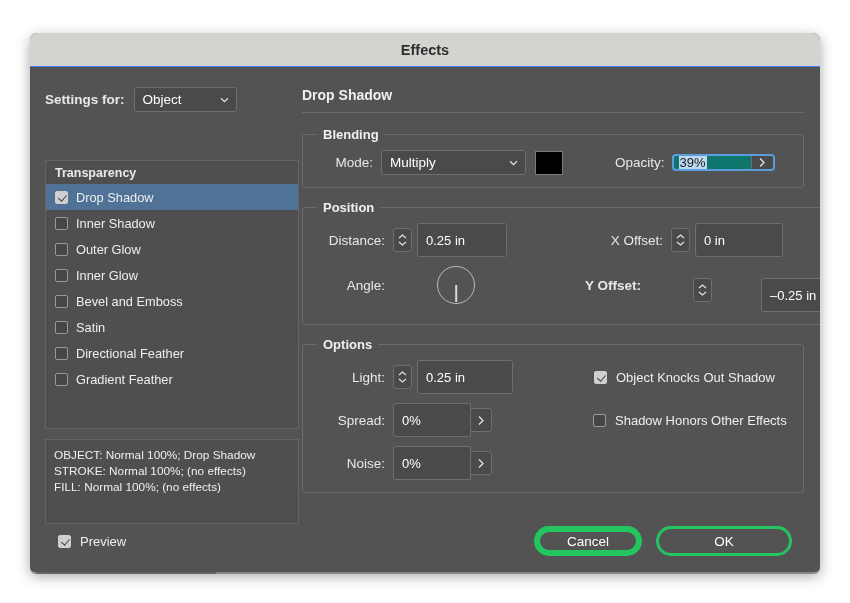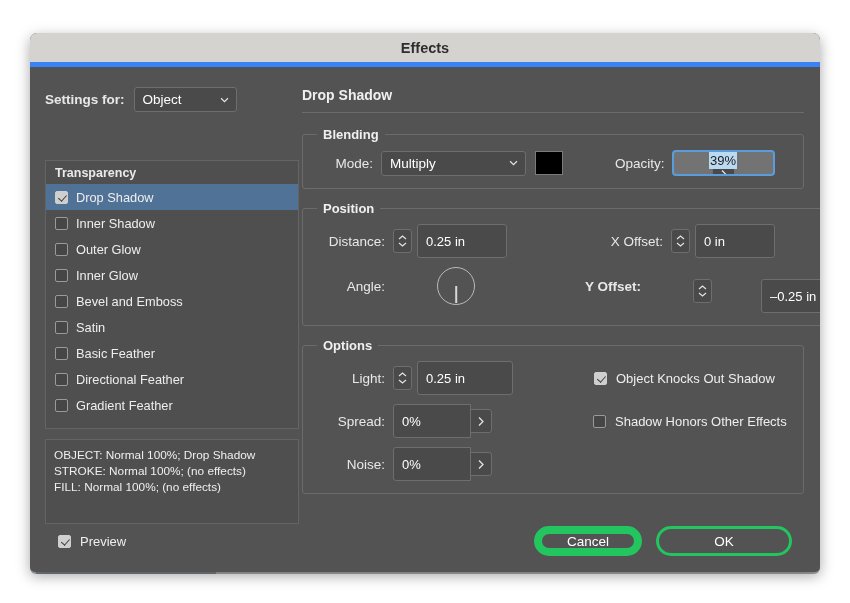--- a/index.html
+++ b/index.html
@@ -30,21 +30,21 @@
   .dialog {
     position: absolute; left: 30px; top: 33px; width: 790px; height: 539px;
     background: #535353;
     border-radius: 7px 7px 5px 5px;
     box-shadow: 0 4px 14px rgba(0,0,0,.35);
     overflow: hidden;
   }
 
   .titlebar {
     height: 34px; background: #d5d3d0;
-    border-bottom: 5px solid #3b82f6;
+    border-bottom: 1px solid #3b82f6;
     display: flex; align-items: center; justify-content: center;
   }
   .titlebar .title {
     font-size: 14.5px; font-weight: bold; color: #2e2e2e;
   }
 
   .body { position: relative; padding: 0; height: 505px; }
 
   
   .settings-row {
@@ -135,23 +135,23 @@
     margin-left: -1px; flex: 0 0 auto;
   }
   .field.attached { border-radius: 3px 0 0 3px; }
 
   .swatch {
     width: 28px; height: 24px; background: #000000;
     border: 1px solid #7b7b7b; margin-left: 9px; flex: 0 0 auto;
   }
 
   .opacity-wrap {
-    display: flex; align-items: center; height: 26px;
-    border: 2px solid #5b9ddc; border-radius: 4px; background: #737373;
-    width: 103px; overflow: hidden; flex-direction: column;
+    display: flex; align-items: center; height: 17px;
+    border: 2px solid #5b9ddc; border-radius: 4px; background: #0f766e;
+    width: 103px; overflow: hidden;
   }
   .opacity-val {
     flex: 1; font-size: 13px; color: #1d1d1d; padding: 0 5px;
     display: flex; align-items: center;
   }
   .opacity-val span { background: #bcd9f2; padding: 1px 1px; }
   .opacity-pop {
     width: 22px; height: 100%; background: #4a4a4a;
     display: flex; align-items: center; justify-content: center;
     border-left: 1px solid #6e6e6e;
@@ -167,21 +167,21 @@
   }
 
   .chk-row { display: flex; align-items: center; gap: 9px; color: #eee; font-size: 13px; }
 
   
   .footer {
     position: absolute; left: 0; right: 0; bottom: 0; height: 62px;
     display: flex; align-items: center; padding: 0 28px;
   }
   .pill {
-    border: 8px solid #22c55e; border-radius: 15px; height: 30px;
+    border: 6px solid #22c55e; border-radius: 15px; height: 30px;
     color: #fff; font-size: 13.5px; display: flex; align-items: center;
     justify-content: center; background: transparent;
   }
   .pill.cancel { width: 108px; }
   .pill.ok { width: 136px; border-width: 3px; margin-left: 14px; }
 </style>
 </head>
 <body>
 
 <div id="root">
@@ -227,24 +227,20 @@
           <span class="cbox"></span>
           <span>Inner Glow</span>
         </div>
         <div class="fx-item">
           <span class="cbox"></span>
           <span>Bevel and Emboss</span>
         </div>
         <div class="fx-item">
           <span class="cbox"></span>
           <span>Satin</span>
-        </div>
-        <div class="fx-item">
-          <span class="cbox"></span>
-          <span>Basic Feather</span>
         </div>
         <div class="fx-item">
           <span class="cbox"></span>
           <span>Directional Feather</span>
         </div>
         <div class="fx-item">
           <span class="cbox"></span>
           <span>Gradient Feather</span>
         </div>
       </div>
@@ -301,21 +297,21 @@
 
             <div class="lbl" style="width:78px;text-align:right;margin-left:78px;margin-right:8px;">X Offset:</div>
             <div class="stepper">
               <svg width="9" height="5" viewBox="0 0 9 5">
                 <path d="M1 4 L4.5 1 L8 4" fill="none" stroke="#e3e3e3" stroke-width="1.2"></path>
               </svg>
               <svg width="9" height="5" viewBox="0 0 9 5">
                 <path d="M1 1 L4.5 4 L8 1" fill="none" stroke="#e3e3e3" stroke-width="1.2"></path>
               </svg>
             </div>
-            <div class="field" style="width:80px;">0 in</div>
+            <div class="field" style="width:88px;">0 in</div>
           </div>
 
           <div class="row" style="align-items:flex-start;gap:44px;">
             <div class="lbl" style="width:70px;text-align:right;margin-right:8px;margin-top:12px;">Angle:</div>
             <div class="dial"></div>
 
             <div class="lbl" style="width:78px;text-align:right;margin-left:44px;margin-right:8px;margin-top:12px;font-weight:bold;">Y Offset:</div>
             <div class="stepper" style="margin-top:12px;">
               <svg width="9" height="5" viewBox="0 0 9 5">
                 <path d="M1 4 L4.5 1 L8 4" fill="none" stroke="#e3e3e3" stroke-width="1.2"></path>

